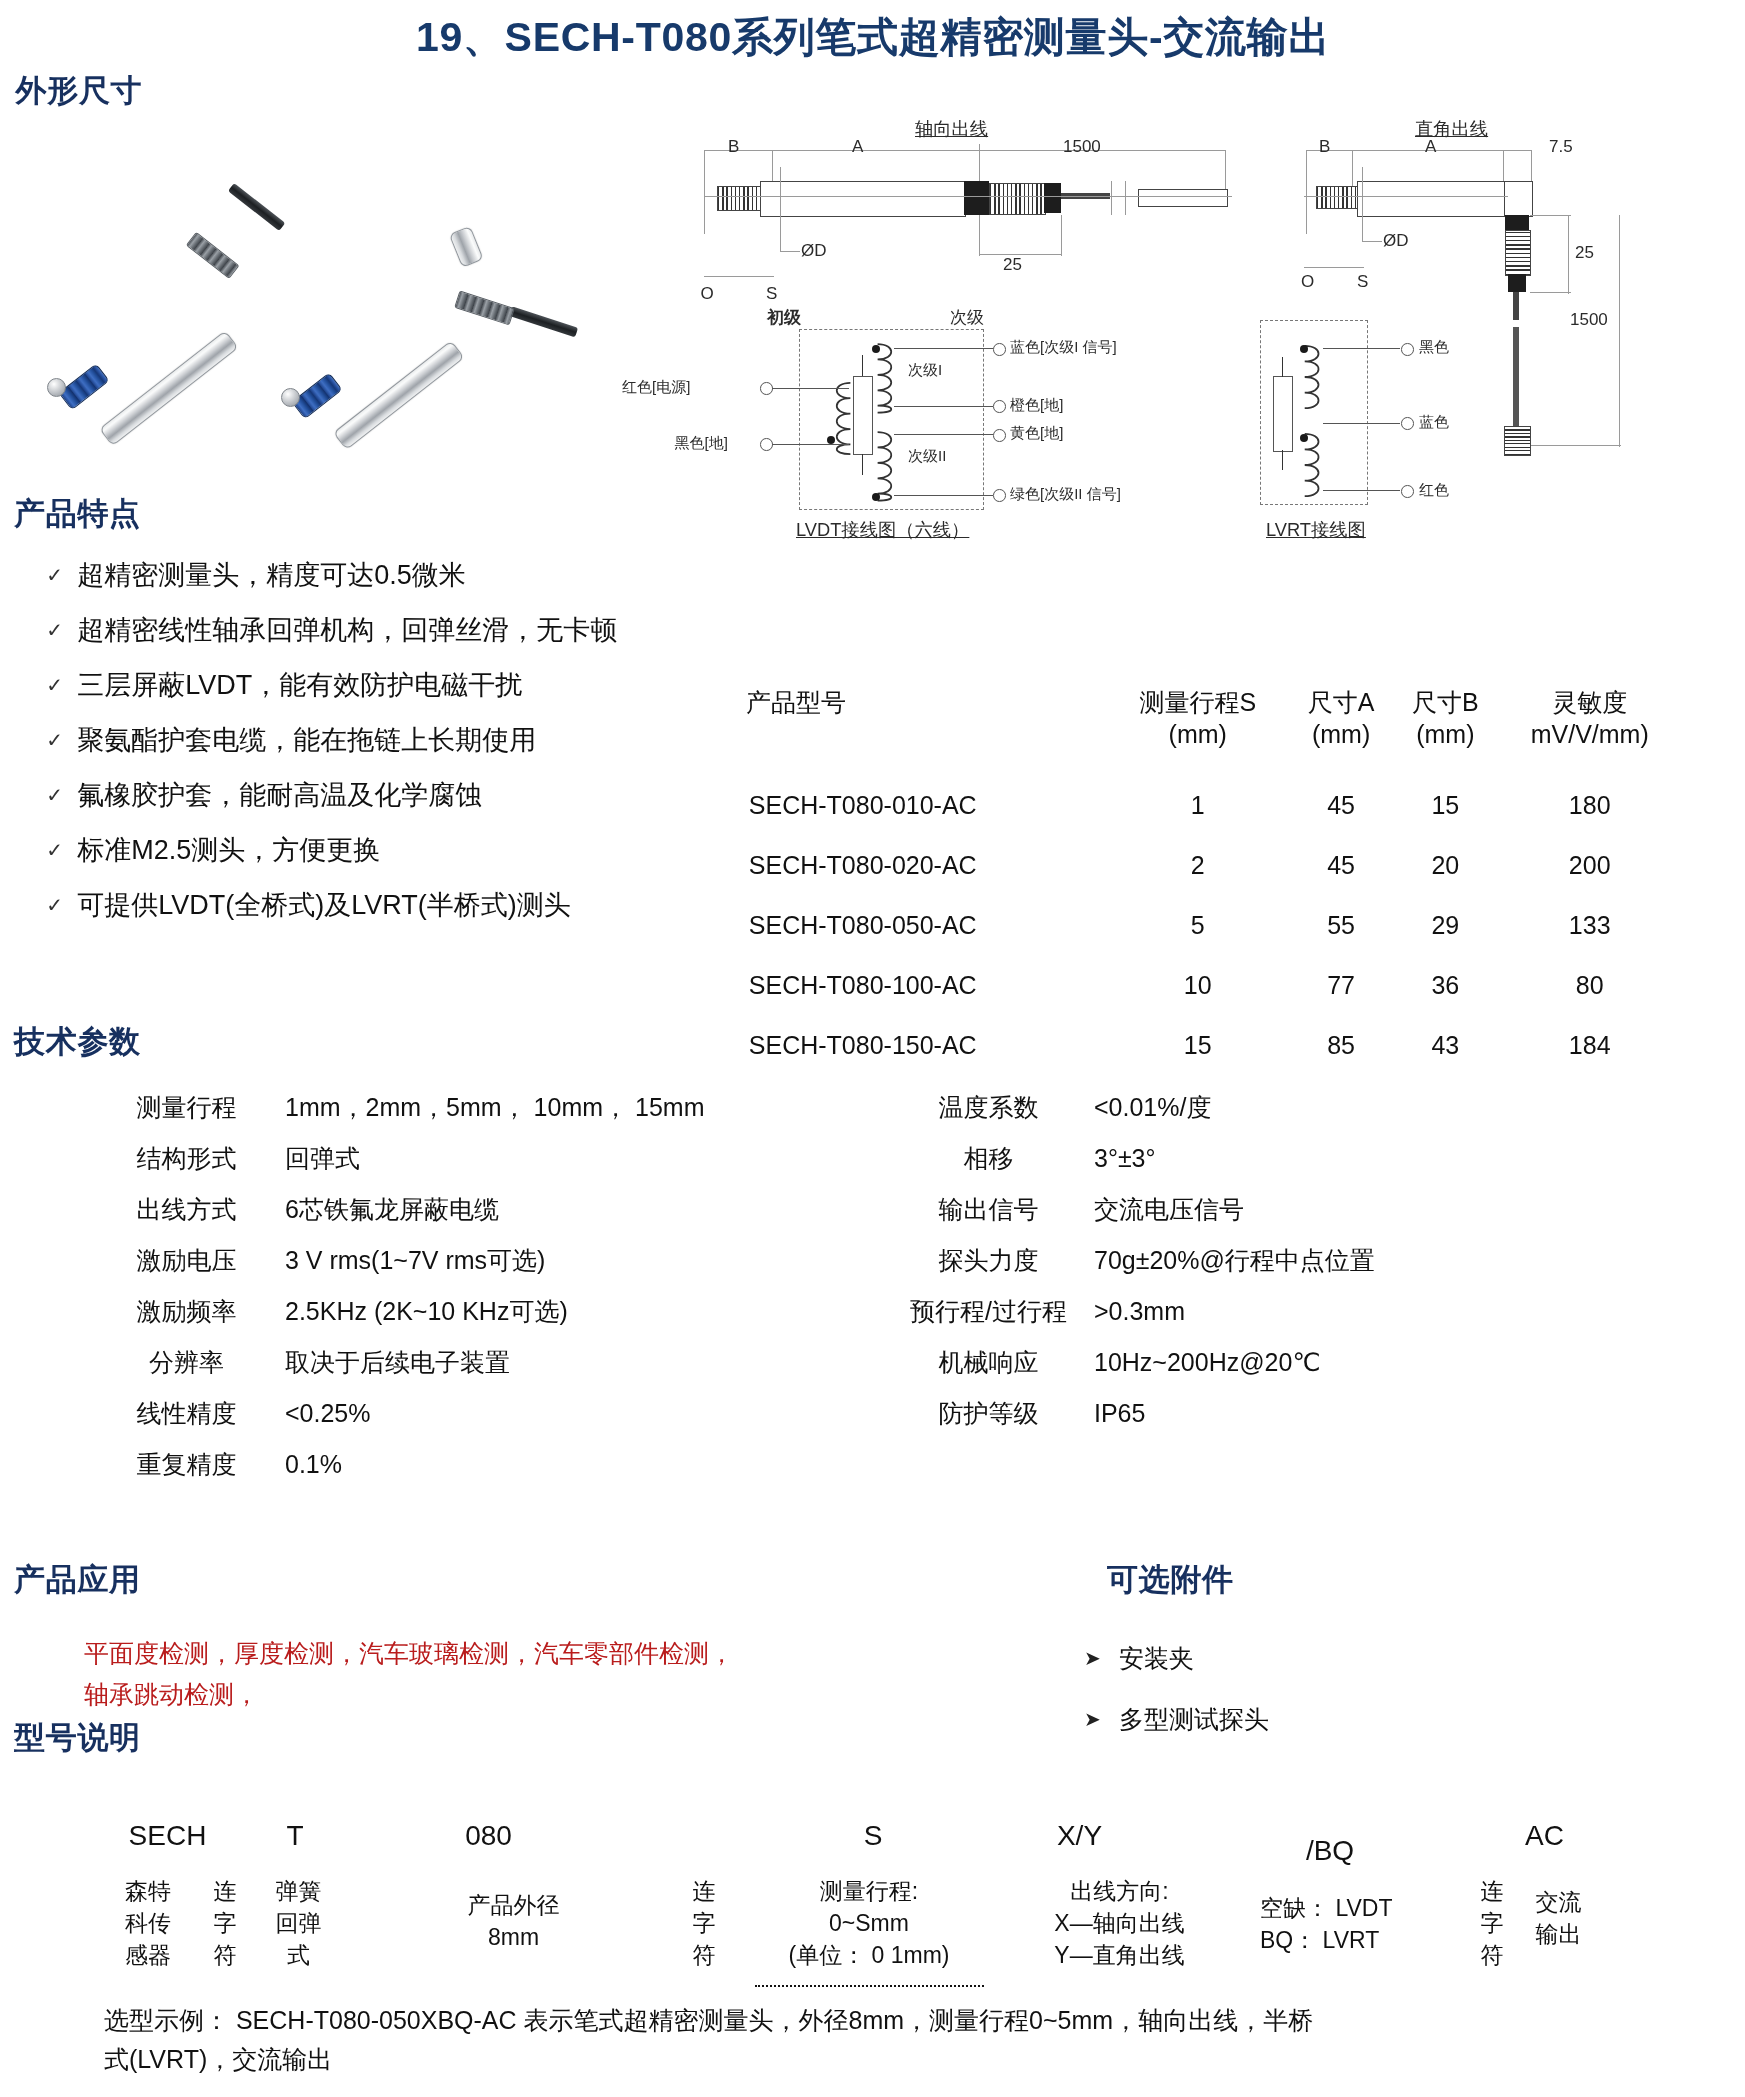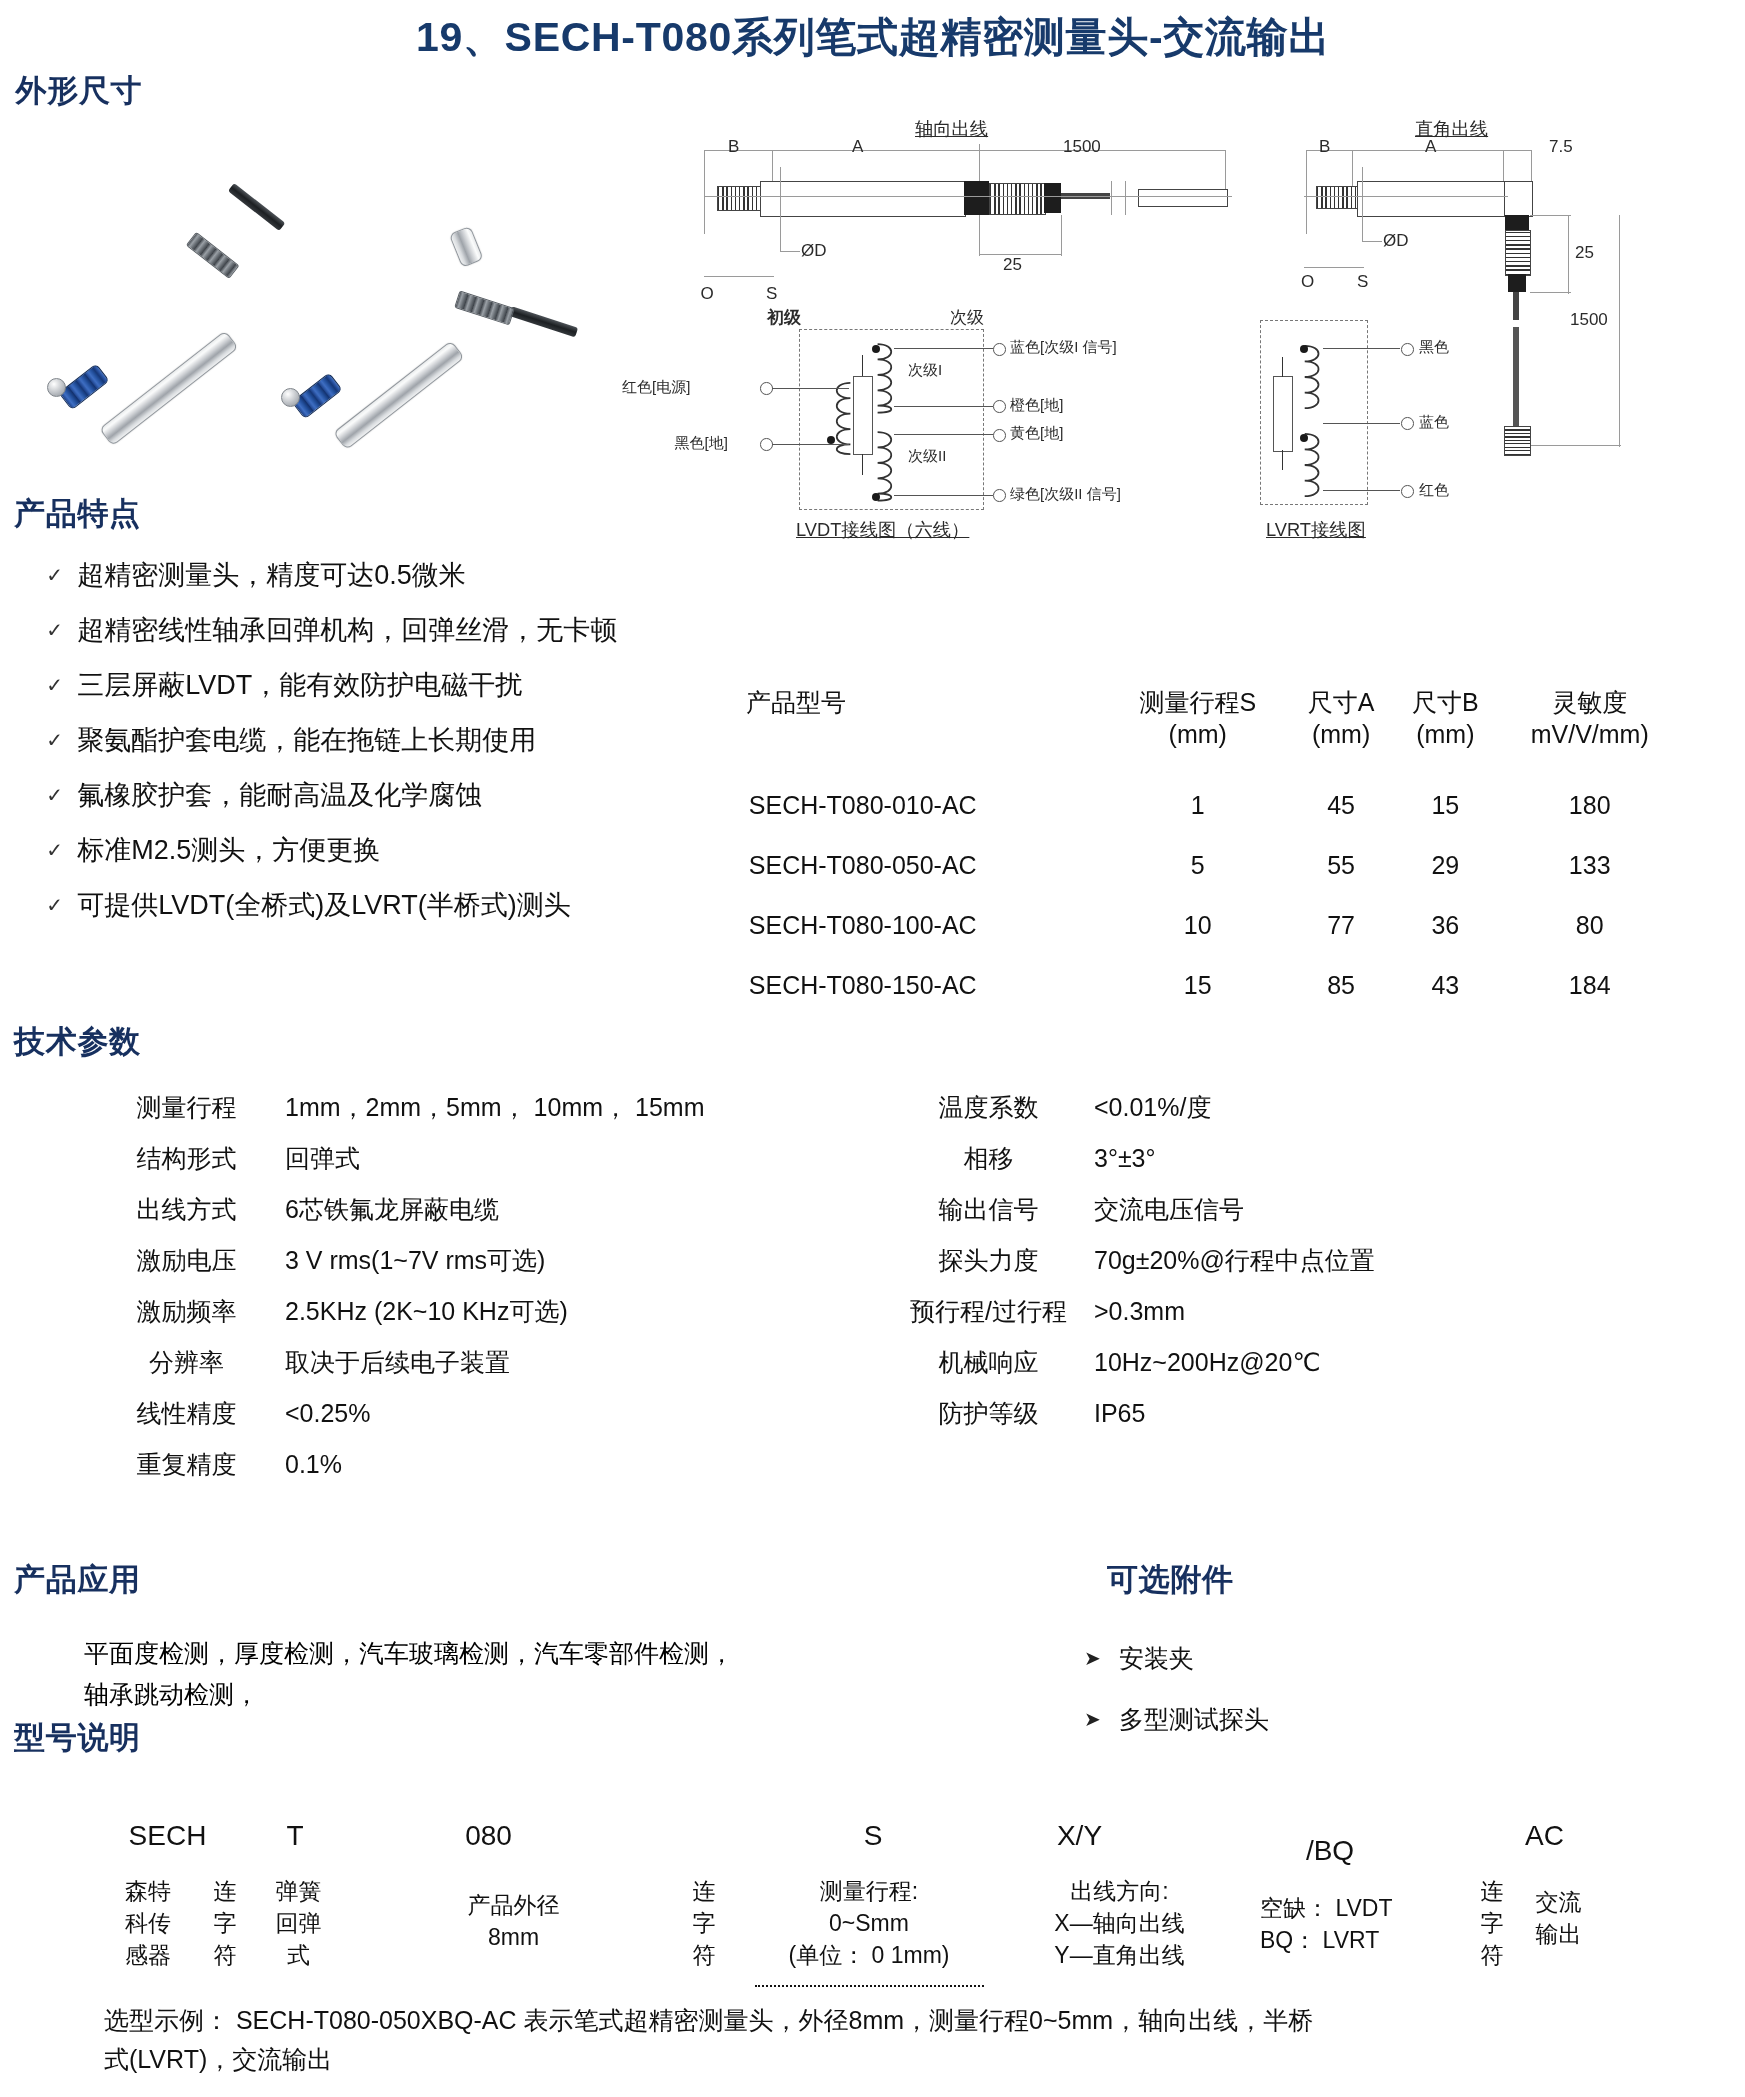--- a/index.html
+++ b/index.html
@@ -129,21 +129,21 @@
   .pr{display:flex;margin-bottom:10px;align-items:baseline;}
   .pk{
     width:197px;flex:0 0 197px;font-size:25px;color:#111;
     text-align:center;line-height:41px;
   }
   .pv{font-size:25px;color:#111;line-height:41px;white-space:nowrap;}
   #tech-right .pk{width:211px;flex:0 0 211px;}
 
   
   #app-head{top:1559px;left:14px;}
-  #app-text{top:1633px;left:84px;width:845px;font-size:25px;line-height:41px;color:#000000;}
+  #app-text{top:1633px;left:84px;width:845px;font-size:25px;line-height:41px;color:#b91c1c;}
 
   
   #acc-head{top:1559px;left:1098px;margin-left:9px;}
   #acc-list{top:1640px;left:1084px;width:563px;}
   .acc-row{display:flex;align-items:flex-start;margin-bottom:24px;}
   .acc-arrow{
     width:35px;flex:0 0 35px;font-size:20px;color:#222;line-height:37px;
   }
   .acc-text{font-size:25px;line-height:37px;color:#111;}
 
@@ -409,20 +409,27 @@
     </thead>
     <tbody>
       <tr>
         <td class="mdl">SECH-T080-010-AC</td>
         <td>1</td>
         <td>45</td>
         <td>15</td>
         <td>180</td>
       </tr>
       <tr>
+        <td class="mdl">SECH-T080-020-AC</td>
+        <td>2</td>
+        <td>45</td>
+        <td>20</td>
+        <td>200</td>
+      </tr>
+      <tr>
         <td class="mdl">SECH-T080-050-AC</td>
         <td>5</td>
         <td>55</td>
         <td>29</td>
         <td>133</td>
       </tr>
       <tr>
         <td class="mdl">SECH-T080-100-AC</td>
         <td>10</td>
         <td>77</td>

